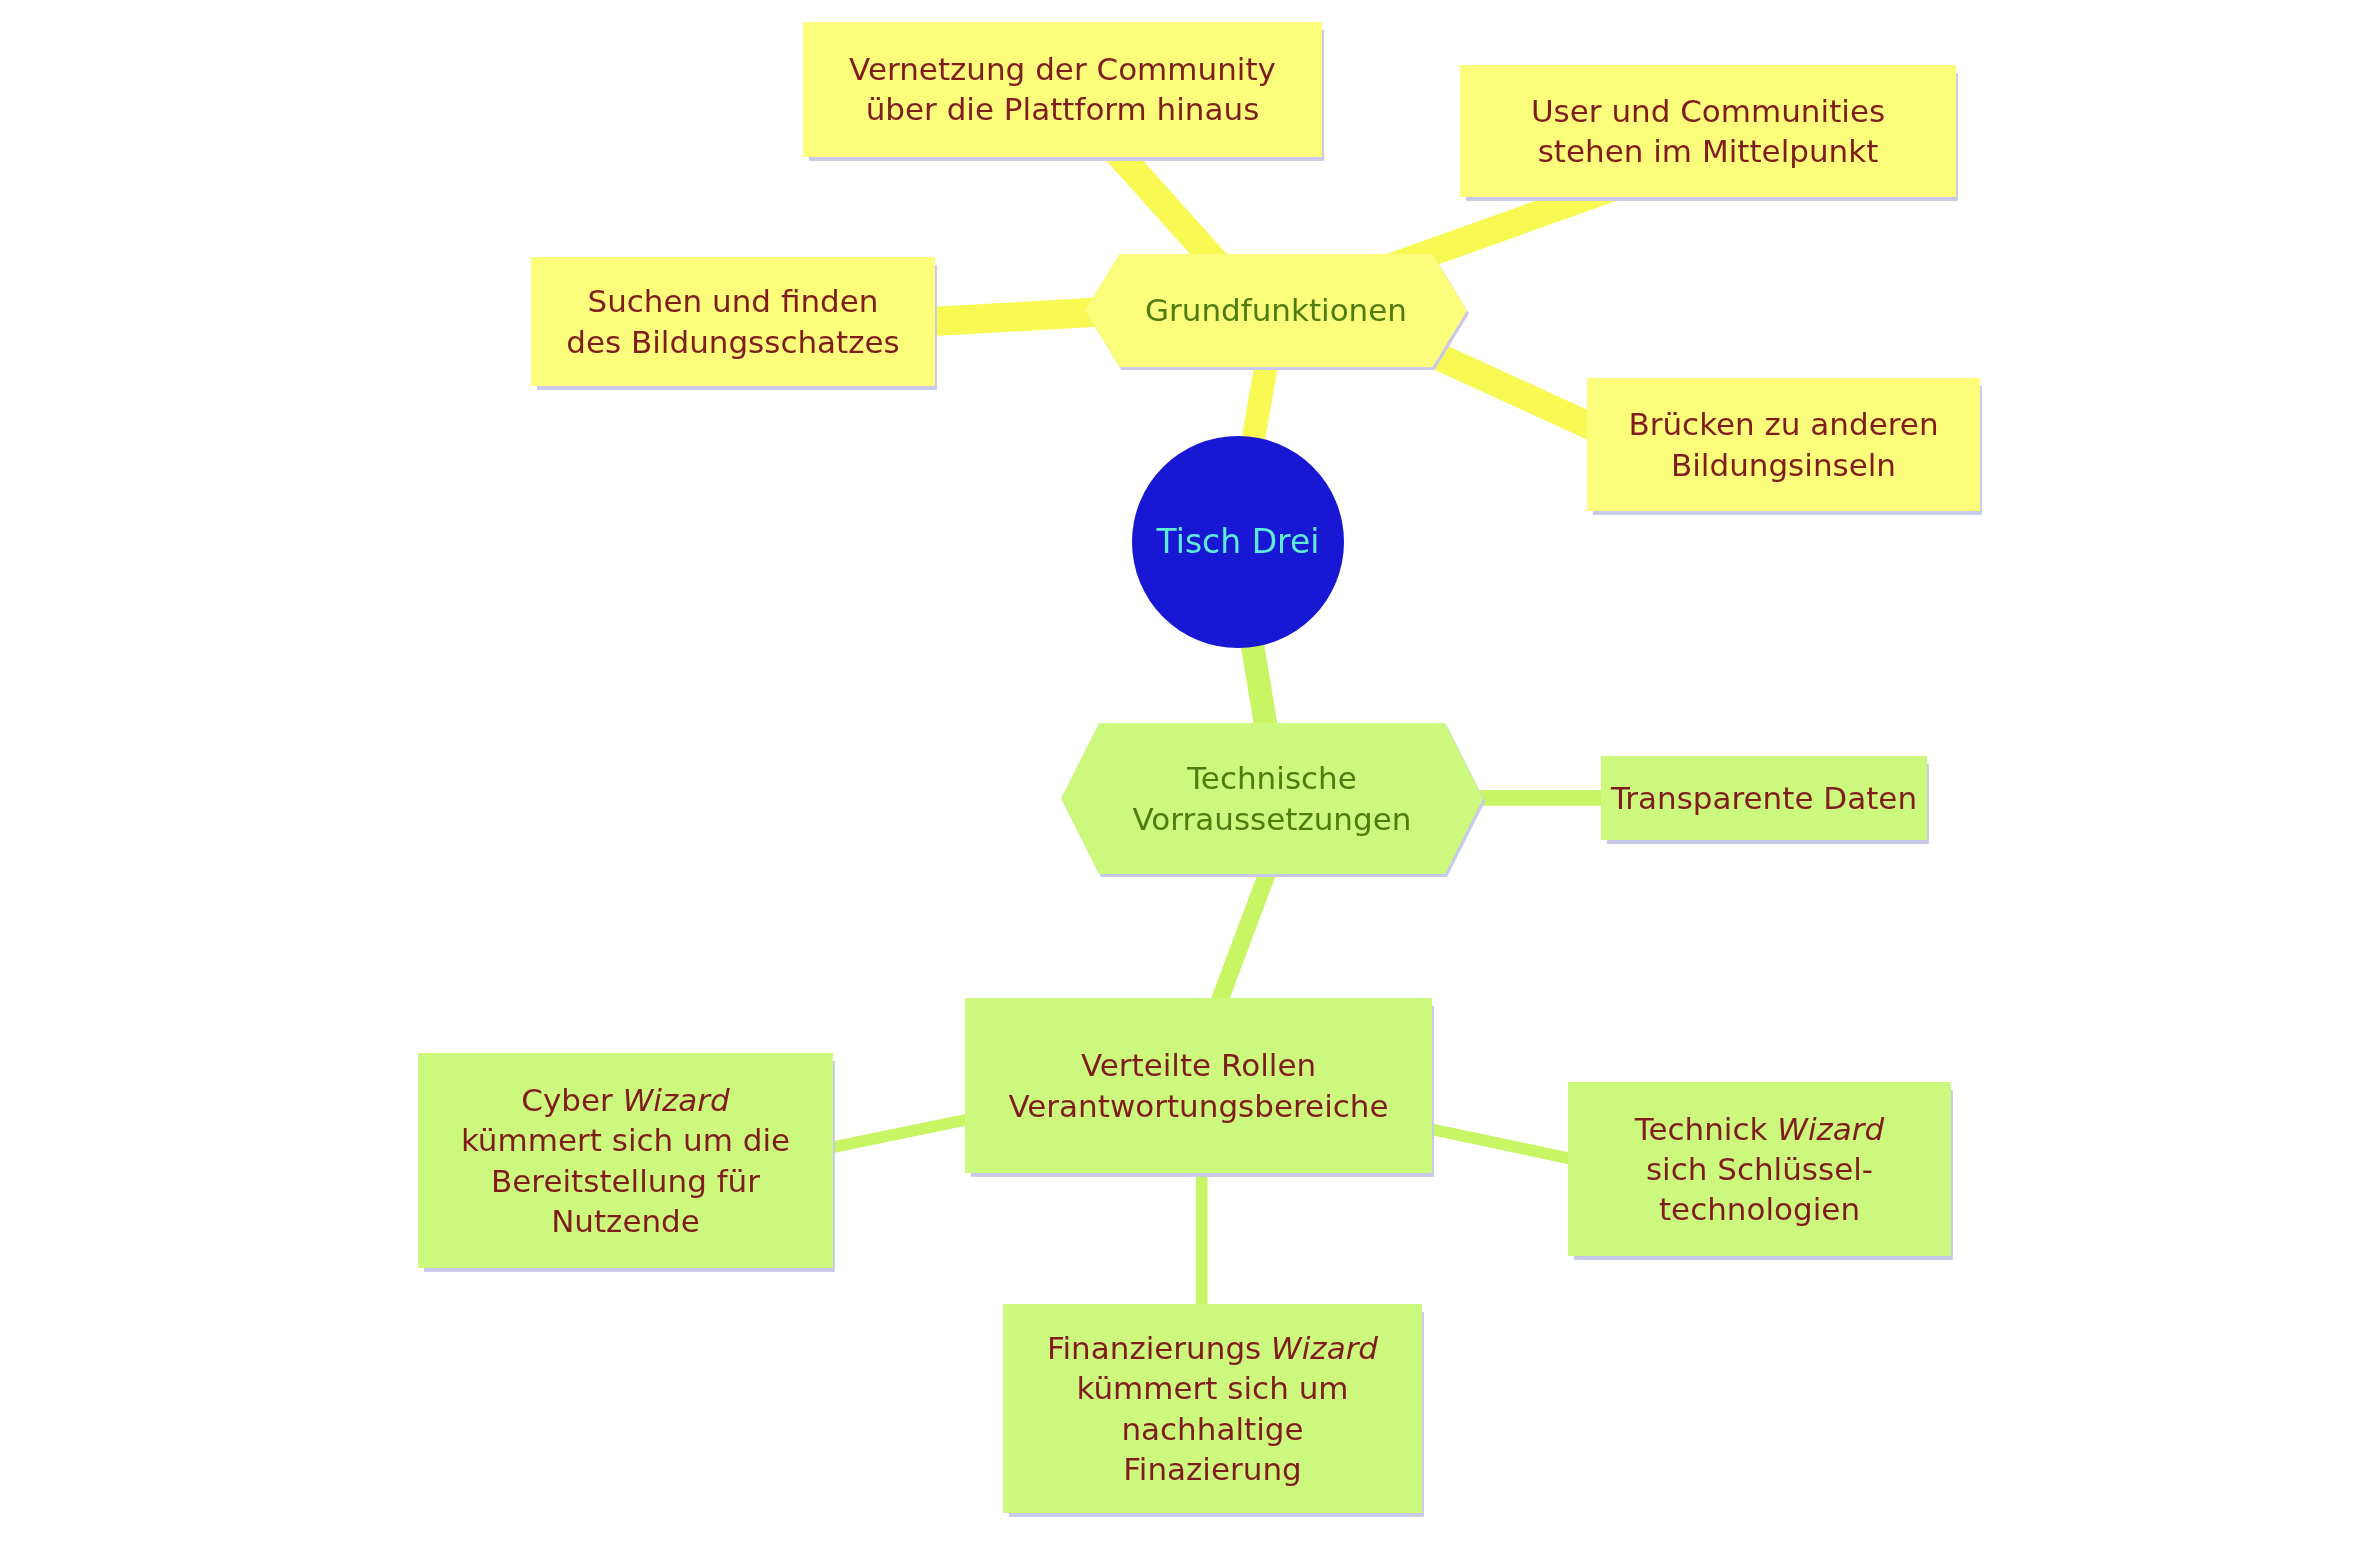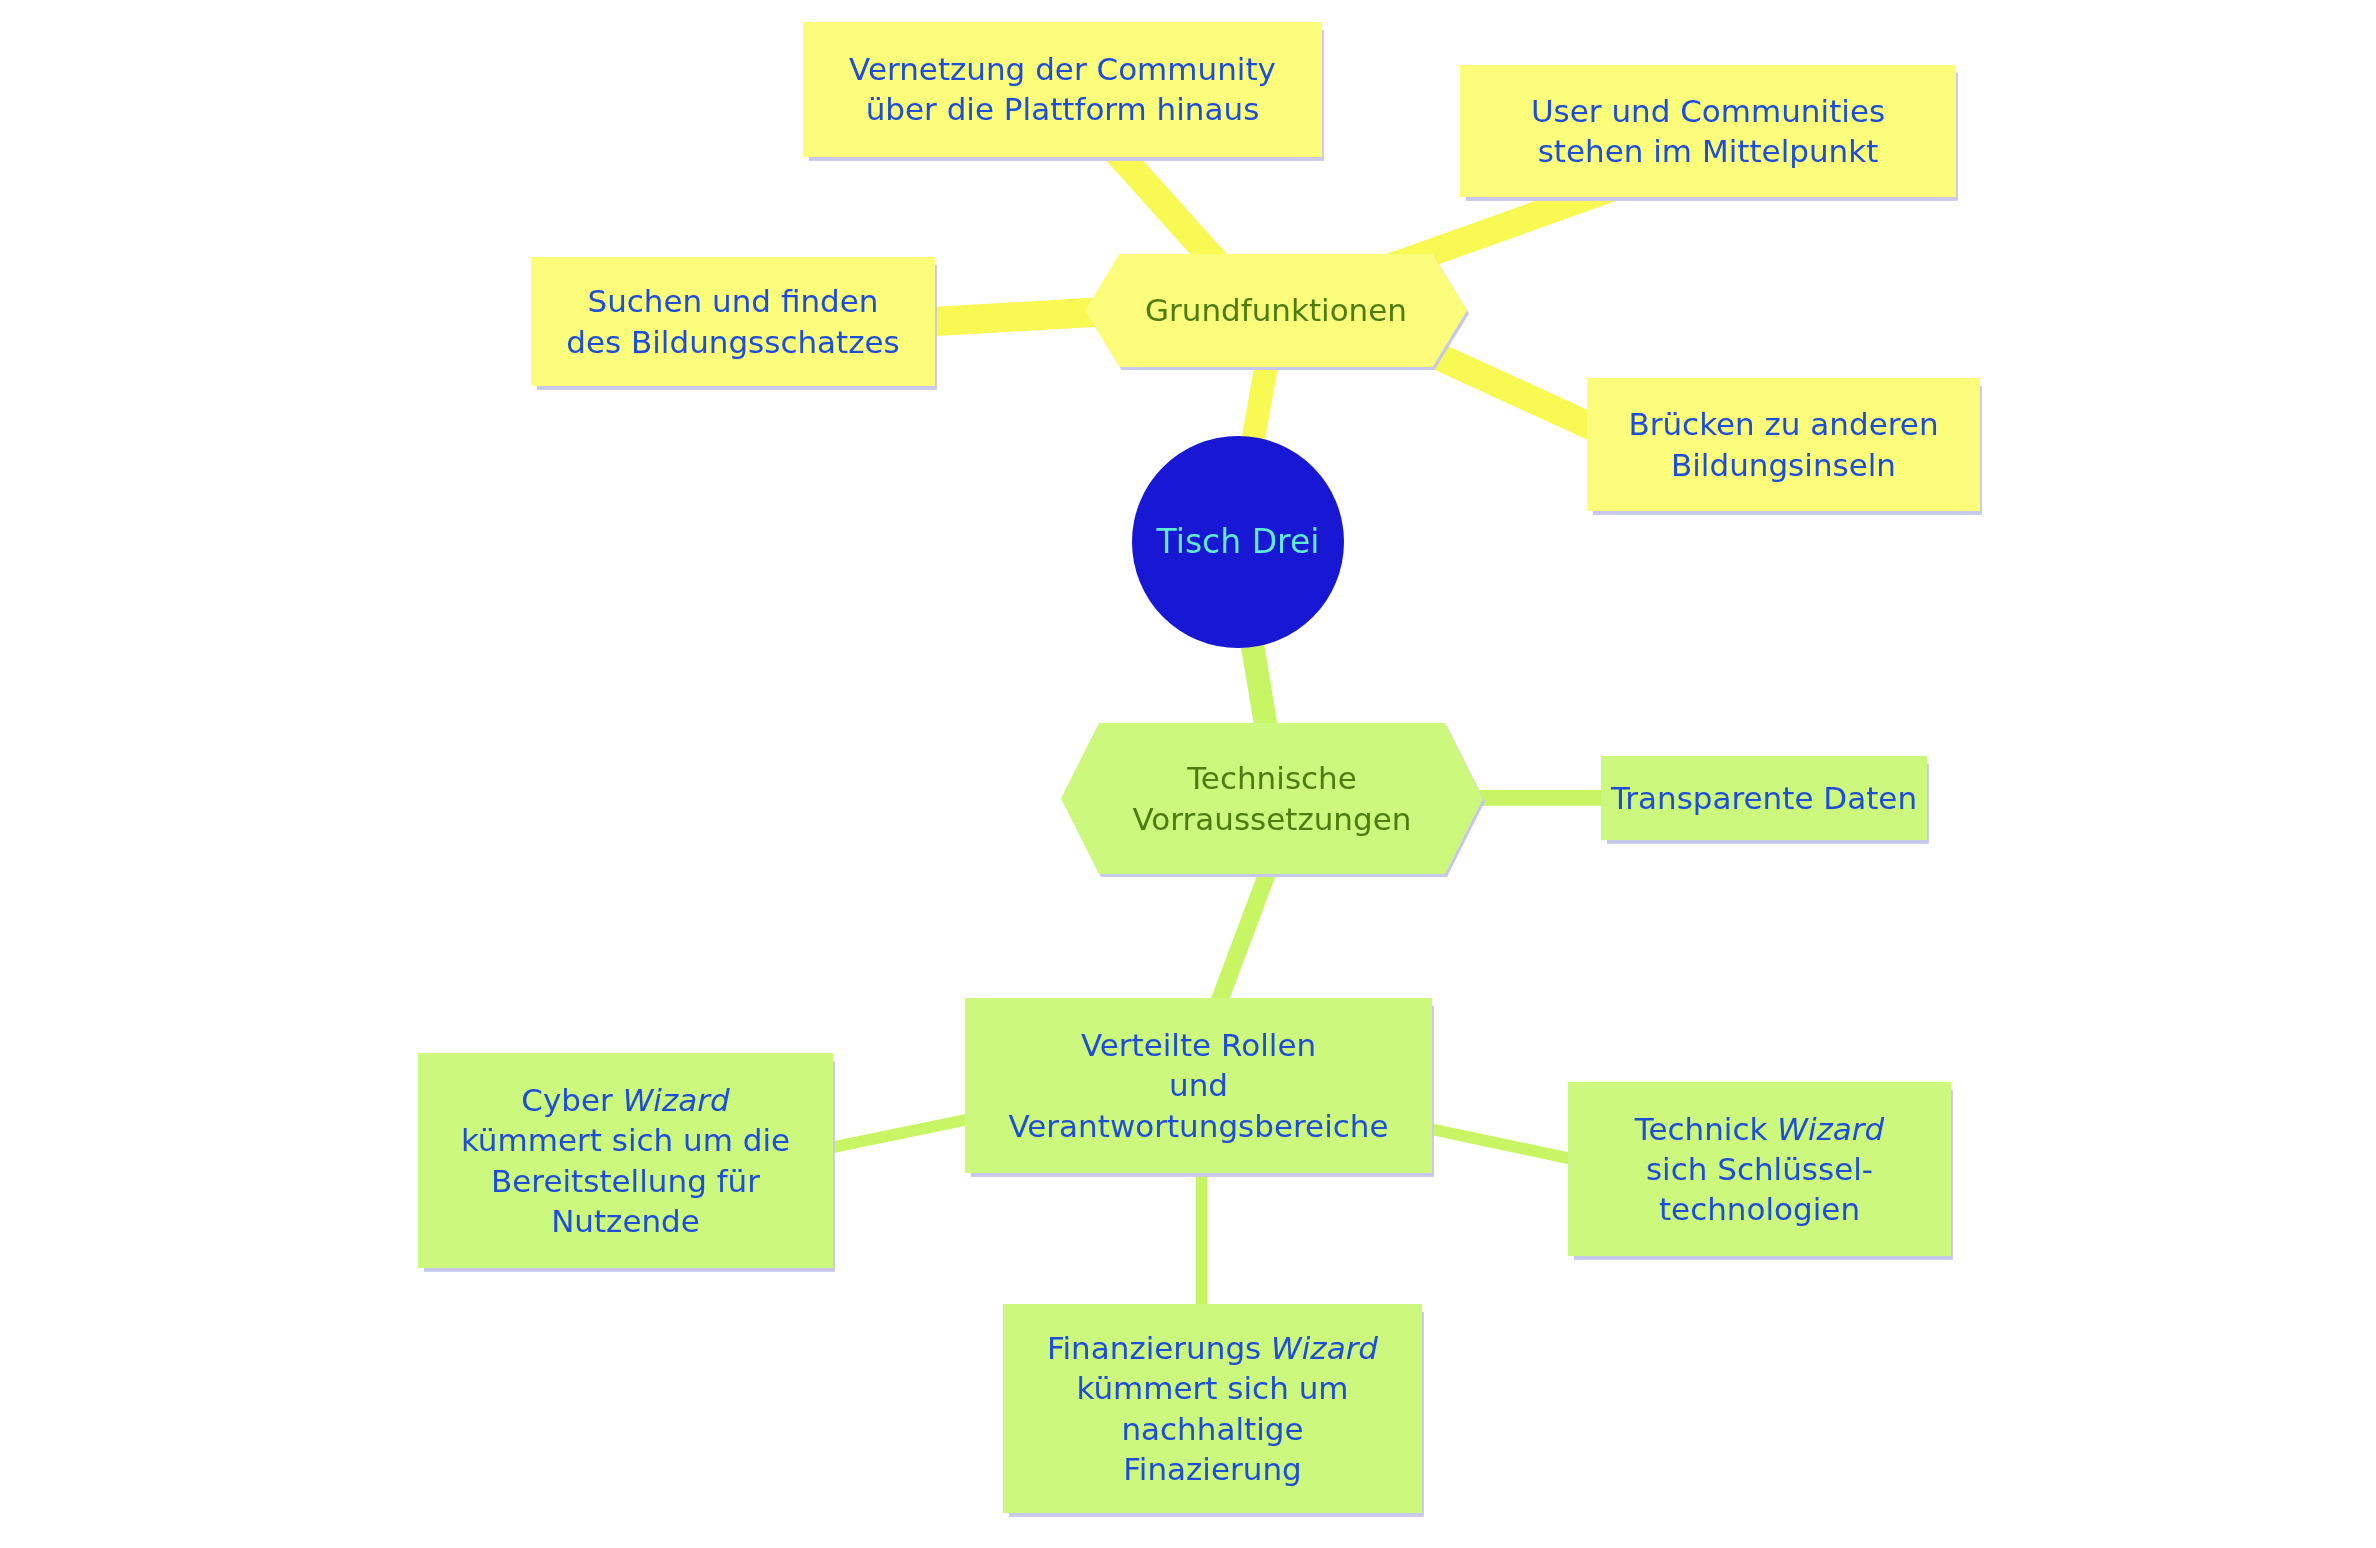--- a/index.html
+++ b/index.html
@@ -24,21 +24,21 @@
   }
   .link-yellow { stroke: #f9f954; }
   .link-green  { stroke: #c8f563; }
 
   .node {
     position: absolute;
     display: flex;
     align-items: center;
     justify-content: center;
     text-align: center;
-    color: #1d4ed8;
+    color: #7f1d1d;
     font-size: 31px;
     line-height: 1.3;
     box-sizing: border-box;
     padding: 5.9px 9.8px;
   }
   .node .ln { display: block; }
   .node em { font-style: italic; }
 
   .rect.yellow {
     background: #fdfd7c;
@@ -145,21 +145,20 @@
 
   <div class="node rect green" style="left:1601px; top:756px; width:326px; height:84px;">
     <div>
       <span class="ln">Transparente Daten</span>
     </div>
   </div>
 
   <div class="node rect green" style="left:965px; top:998px; width:467px; height:175px;">
     <div>
       <span class="ln">Verteilte Rollen</span>
-      <span class="ln">und</span>
       <span class="ln">Verantwortungsbereiche</span>
     </div>
   </div>
 
   <div class="node rect green" style="left:418px; top:1041px; width:415px; height:215px;margin-top:12px;">
     <div>
       <span class="ln"><span>Cyber </span><em>Wizard</em></span>
       <span class="ln">kümmert sich um die</span>
       <span class="ln">Bereitstellung für</span>
       <span class="ln">Nutzende</span>

